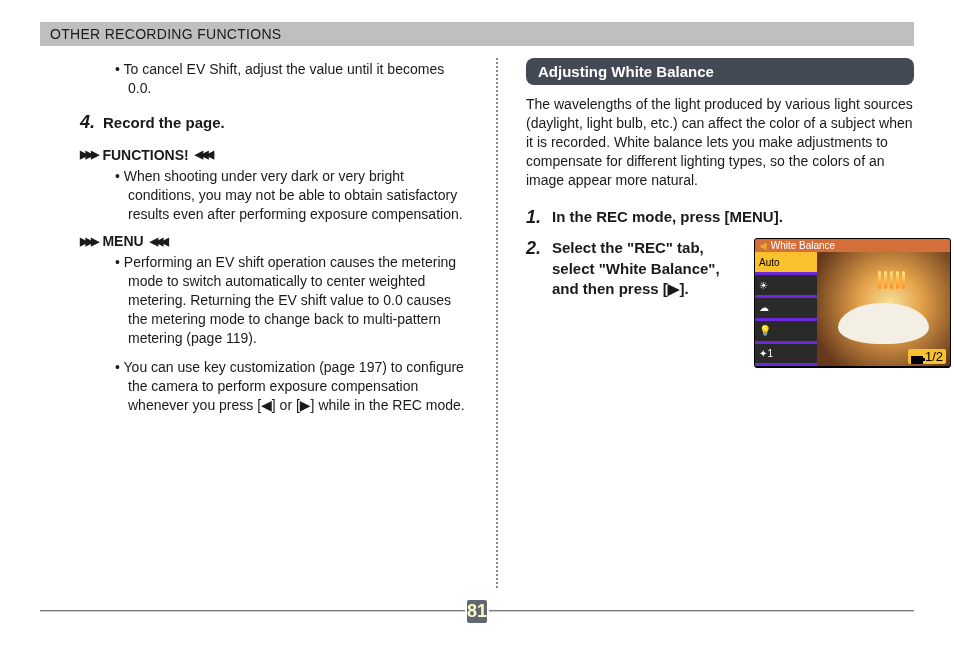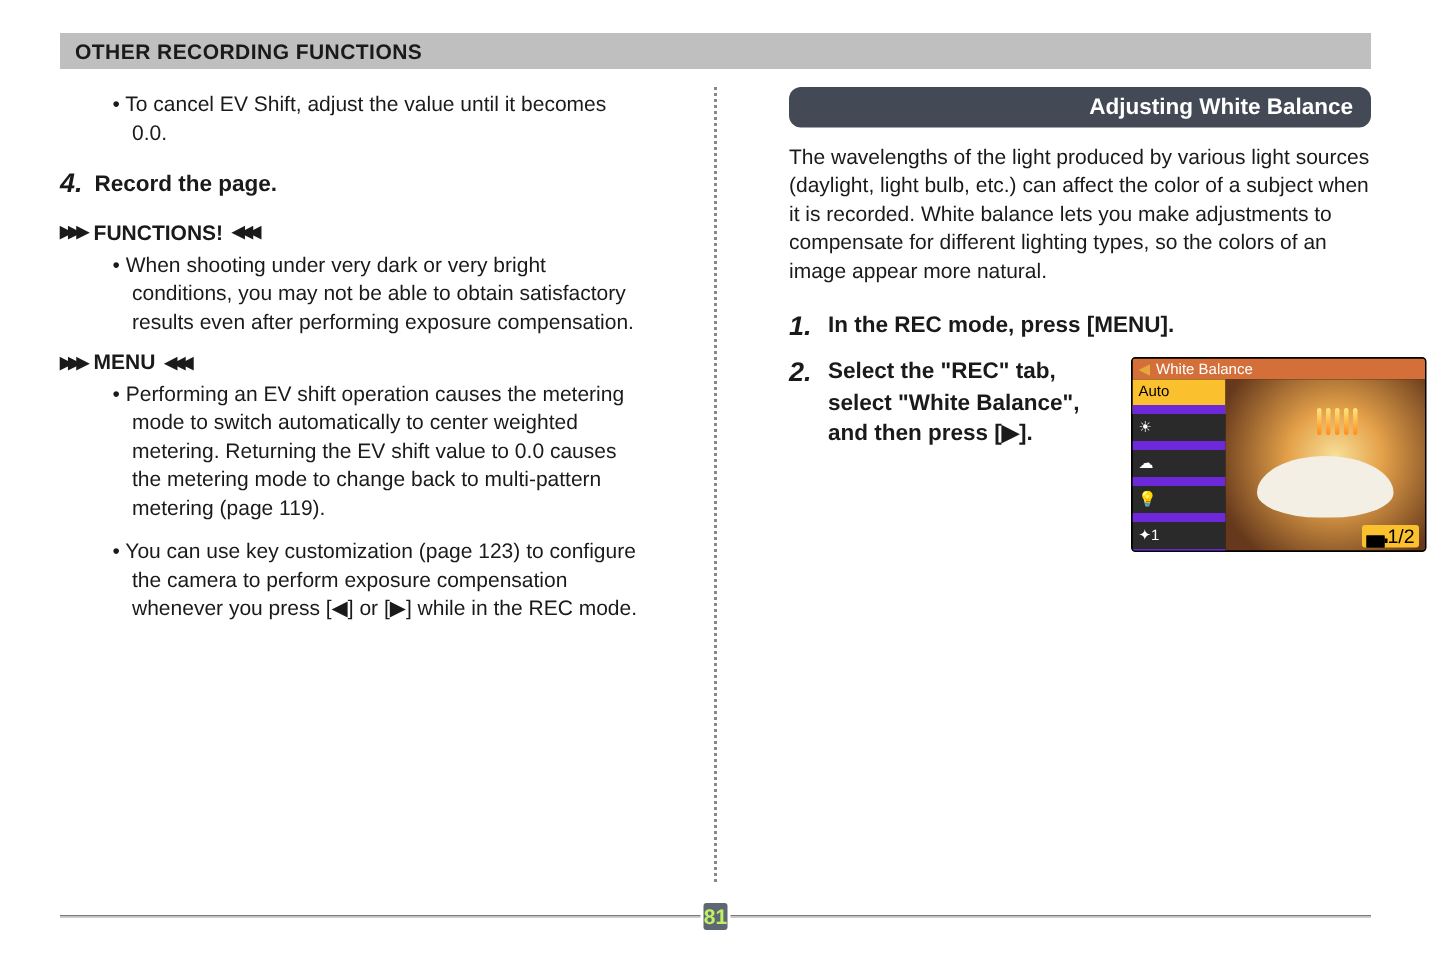--- a/index.html
+++ b/index.html
@@ -17,84 +17,84 @@
   body{
     width:954px;height:646px;
     font-family:Helvetica,Arial,sans-serif;
     color:var(--txt);
     font-size:14px;
     position:relative;box-sizing:border-box;
     padding:22px 40px 0 40px;
   }
   .section-bar{
     background:var(--hdr);
-    font-weight:bold;
+    font-weight:normal;
     font-size:14px;
     padding:4px 10px;
     margin-bottom:12px;
     letter-spacing:.3px;
   }
   .cols{
-    display:flex;gap:44px;height:530px;
+    display:flex;gap:24px;height:530px;margin-left:40px;
   }
   .col{flex:1;min-width:0}
   .divider{
     width:0;border-left:2px dotted #888; margin:0 4px;
   }
   
   .bullet{padding-left:48px;text-indent:-13px;line-height:1.35;margin:2px 0 14px}
   .bullet::before{content:"• "}
   .step{display:flex;gap:8px;margin:4px 0 14px}
   .step .num{font-style:italic;font-weight:bold;font-size:18px}
   .step .text{font-weight:bold;font-size:15px;padding-top:2px}
   .callout{font-weight:bold;font-size:14px;margin:10px 0 4px;display:flex;align-items:center;gap:6px}
   .callout .arr{display:inline-block;font-size:11px;letter-spacing:-3px}
   .sub{padding-left:48px;text-indent:-13px;line-height:1.35;margin:2px 0 10px}
   .sub::before{content:"• "}
   
   .pill{
     background:var(--accent);color:#fff;font-weight:bold;
-    border-radius:8px;padding:5px 12px;font-size:15px;margin-bottom:10px;text-align:right;
+    border-radius:8px;padding:5px 12px;font-size:15px;margin-bottom:10px;
   }
   .para{line-height:1.35;margin-bottom:18px}
   .step-row{display:flex;gap:8px;align-items:flex-start;margin-bottom:10px}
   .step-row .num{font-style:italic;font-weight:bold;font-size:18px;min-width:18px}
   .step-row .text{font-weight:bold;font-size:15px;line-height:1.35}
   .step2-wrap{display:flex;gap:12px;align-items:flex-start}
   .step2-wrap .txt{flex:0 0 190px}
   
   .cam{
     width:195px;height:128px;background:#000;border-radius:3px;
     position:relative;overflow:hidden;font-size:10px;color:#fff;
     flex-shrink:0;border:1px solid #000;
   }
   .cam .titlebar{background:var(--menu-title);display:flex;align-items:center;gap:4px;padding:1px 4px;font-size:10px}
   .cam .titlebar .tri{color:var(--menu-arrow)}
   .cam .body{display:flex;height:calc(100% - 14px)}
   .cam .opts{width:62px;background:var(--menu-bg);display:flex;flex-direction:column}
-  .cam .opt{padding:3px 4px;border-bottom:6px solid #6d28d9;display:flex;align-items:center;height:15px}
+  .cam .opt{padding:3px 4px;border-bottom:3px solid #6d28d9;display:flex;align-items:center;height:15px}
   .cam .opt.sel{background:var(--menu-sel);color:#000}
   .cam .preview{flex:1;position:relative;background:radial-gradient(circle at 55% 45%, #f7e09a 0%, #e5a24a 32%, #66391c 85%);}
   .cam .cake{
     position:absolute;left:16%;top:44%;width:68%;height:36%;
     background:#f4efe4;border-radius:50% 50% 46% 46%/60% 60% 40% 40%;
   }
   .cam .flames{position:absolute;left:46%;top:16%;display:flex;gap:3px}
   .cam .flames span{display:block;width:3px;height:18px;background:linear-gradient(#ffe680,#ff8c1a);border-radius:2px}
   .cam .page{position:absolute;right:4px;bottom:2px;background:var(--menu-sel);color:#000;font-size:13px;padding:0 3px;border-radius:2px;display:flex;align-items:flex-end;gap:2px}
   .cam .page .bat{display:inline-block;width:10px;height:6px;border:1px solid #000;position:relative;background:#000}
   .cam .page .bat::after{content:"";position:absolute;right:-3px;top:1px;width:2px;height:3px;background:#000}
   
   .footer{
     position:absolute;left:40px;right:40px;bottom:24px;height:22px;
     display:flex;align-items:center;
   }
   .footer .line{flex:1;height:0;border-top:1px solid var(--rule);border-bottom:1px solid #ccc}
   .footer .page{
-    background:var(--badge);color:#bef264;font-weight:bold;font-size:14px;
+    background:var(--badge);color:#fef9c3;font-weight:bold;font-size:18px;
     padding:1px 0;margin:0 2px;border-radius:2px;
   }
 </style>
 </head>
 <body>
 
 <div class="section-bar">OTHER RECORDING FUNCTIONS</div>
 
 <div class="cols">
 
@@ -112,21 +112,21 @@
       <span class="arr">◀◀◀</span>
     </div>
     <div class="sub">When shooting under very dark or very bright conditions, you may not be able to obtain satisfactory results even after performing exposure compensation.</div>
 
     <div class="callout">
       <span class="arr">▶▶▶</span>
       <span>MENU</span>
       <span class="arr">◀◀◀</span>
     </div>
     <div class="sub">Performing an EV shift operation causes the metering mode to switch automatically to center weighted metering. Returning the EV shift value to 0.0 causes the metering mode to change back to multi-pattern metering (page 119).</div>
-    <div class="sub">You can use key customization (page 123) to configure the camera to perform exposure compensation whenever you press [◀] or [▶] while in the REC mode.</div>
+    <div class="sub">You can use key customization (page 197) to configure the camera to perform exposure compensation whenever you press [◀] or [▶] while in the REC mode.</div>
   </div>
 
   <div class="divider"></div>
 
   <div class="col">
     <div class="pill">Adjusting White Balance</div>
     <div class="para">The wavelengths of the light produced by various light sources (daylight, light bulb, etc.) can affect the color of a subject when it is recorded. White balance lets you make adjustments to compensate for different lighting types, so the colors of an image appear more natural.</div>
 
     <div class="step-row">
       <div class="num">1.</div>

